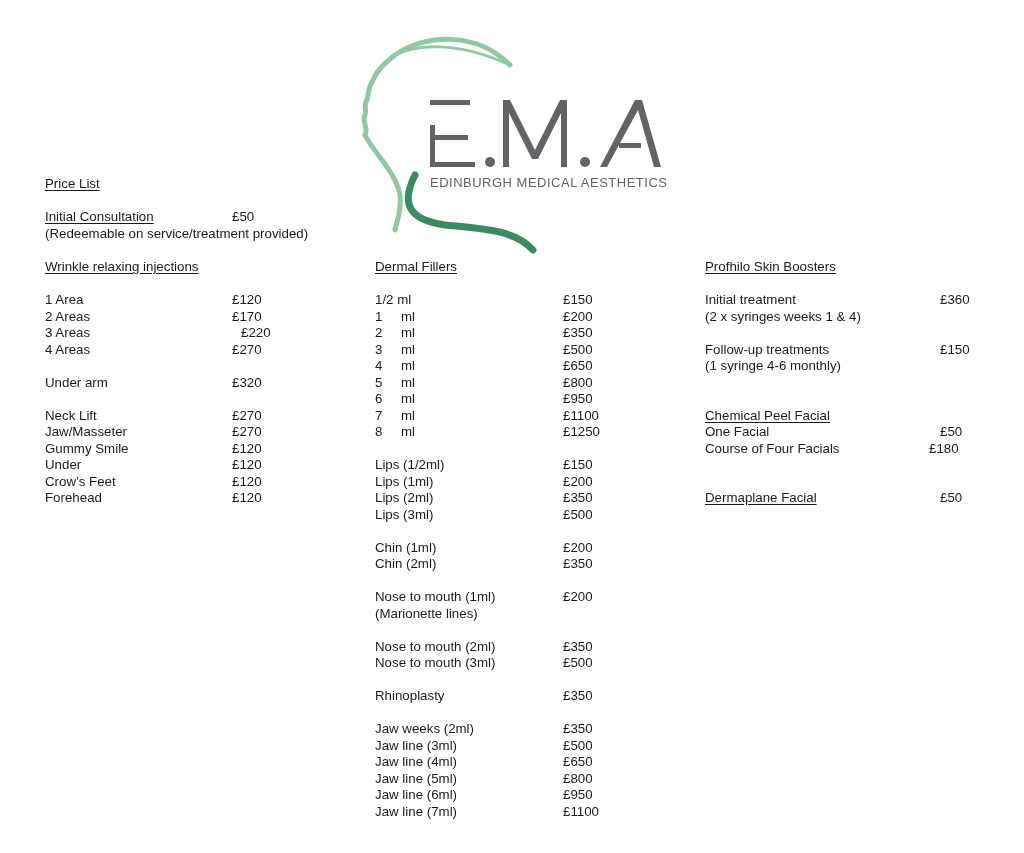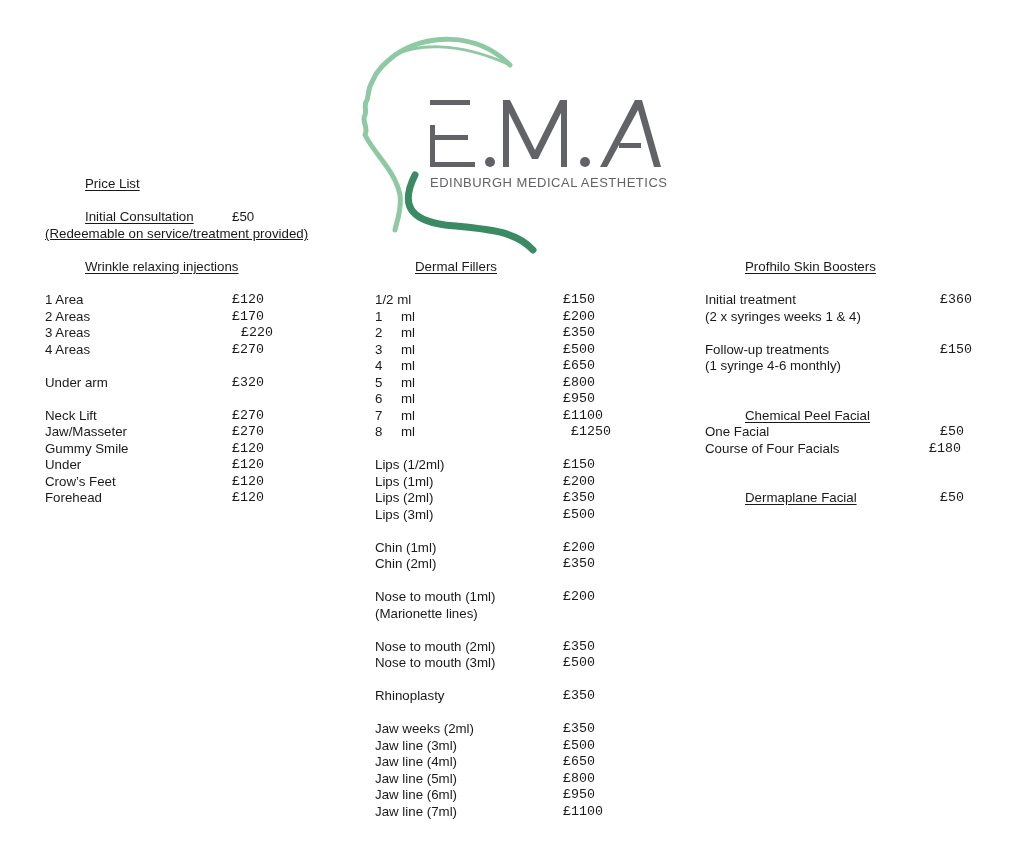--- a/index.html
+++ b/index.html
@@ -1,27 +1,27 @@
 <!DOCTYPE html>
 <html><head>
   <meta charset="utf-8">
   <style>
     html, body { margin: 0; padding: 0; background: #ffffff; }
     body {
       width: 1024px; height: 853px; position: relative; overflow: hidden;
       font-family: "Liberation Sans", sans-serif; font-size: 13.3px; color: #1a1a1a;
     }
     .abs { position: absolute; }
-    .u { text-decoration: underline; text-underline-offset: 2px; margin-left: 40px; }
+    .u { text-decoration: underline; text-underline-offset: 2px; }
     .line { height: 16.5px; line-height: 16.5px; white-space: nowrap; }
     .logo { left: 355px; top: 35px; width: 320px; height: 220px; }
     .logo svg { width: 100%; height: 100%; }
     .col { position: absolute; }
     .row { position: relative; height: 16.5px; line-height: 16.5px; white-space: nowrap; }
-    .row .price { position: absolute; top: 0; font-family: Liberation Mono, monospace; }
+    .row .price { position: absolute; top: 0; }
     .gap { height: 16.5px; }
     .ml-num { display: inline-block; width: 26px; }
   </style>
 </head>
 <body>
 
 <div class="abs logo">
   <svg viewBox="0 0 320 220">
 
     <path d="M155 30 C 120 -5, 70 0, 40 20 C 30 28, 22 35, 18 45 C 12 55, 14 60, 12 65 C 8 70, 12 75, 10 80 C 6 86, 14 92, 10 100 C 20 120, 40 135, 45 160 C 47 175, 42 185, 40 195" fill="none" stroke="#8fc9a3" stroke-width="5" stroke-linecap="round"></path>
@@ -40,21 +40,21 @@
       <polygon points="245,132 280,65 287,65 306,132 299,132 283,75 252,132"></polygon>
       <rect x="264" y="108" width="22" height="5"></rect>
     </g>
   </svg>
   <div class="abs" style="left:75px; top:140px; font-size:13px; letter-spacing:0.5px; color:#616366;">EDINBURGH MEDICAL AESTHETICS</div>
 </div>
 
 <div class="abs line u" style="left:45px; top:176px;">Price List</div>
 <div class="abs line u" style="left:45px; top:209px;">Initial Consultation</div>
 <div class="abs line" style="left:232px; top:209px;">£50</div>
-<div class="abs line" style="left:45px; top:226px;text-decoration:underline;">(Redeemable on service/treatment provided)</div>
+<div class="abs line" style="left:45px; top:226px;">(Redeemable on service/treatment provided)</div>
 
 <div class="col" style="left:45px; top:259px; width:280px;">
   <div class="row u">Wrinkle relaxing injections</div>
   <div class="gap"></div>
   <div class="row"><span>1 Area</span><span class="price" style="left:187px">£120</span></div>
   <div class="row"><span>2 Areas</span><span class="price" style="left:187px">£170</span></div>
   <div class="row"><span>3 Areas</span><span class="price" style="left:196px">£220</span></div>
   <div class="row"><span>4 Areas</span><span class="price" style="left:187px">£270</span></div>
   <div class="gap"></div>
   <div class="row"><span>Under arm</span><span class="price" style="left:187px">£320</span></div>
@@ -71,21 +71,21 @@
   <div class="row u">Dermal Fillers</div>
   <div class="gap"></div>
   <div class="row"><span>1/2</span> <span>ml</span><span class="price" style="left:188px">£150</span></div>
   <div class="row"><span class="ml-num">1</span><span>ml</span><span class="price" style="left:188px">£200</span></div>
   <div class="row"><span class="ml-num">2</span><span>ml</span><span class="price" style="left:188px">£350</span></div>
   <div class="row"><span class="ml-num">3</span><span>ml</span><span class="price" style="left:188px">£500</span></div>
   <div class="row"><span class="ml-num">4</span><span>ml</span><span class="price" style="left:188px">£650</span></div>
   <div class="row"><span class="ml-num">5</span><span>ml</span><span class="price" style="left:188px">£800</span></div>
   <div class="row"><span class="ml-num">6</span><span>ml</span><span class="price" style="left:188px">£950</span></div>
   <div class="row"><span class="ml-num">7</span><span>ml</span><span class="price" style="left:188px">£1100</span></div>
-  <div class="row"><span class="ml-num">8</span><span>ml</span><span class="price" style="left:196px">£1250</span></div>
+  <div class="row"><span class="ml-num">8</span><span>ml</span><span class="price" style="left:188px">£1250</span></div>
   <div class="gap"></div>
   <div class="row"><span>Lips (1/2ml)</span><span class="price" style="left:188px">£150</span></div>
   <div class="row"><span>Lips (1ml)</span><span class="price" style="left:188px">£200</span></div>
   <div class="row"><span>Lips (2ml)</span><span class="price" style="left:188px">£350</span></div>
   <div class="row"><span>Lips (3ml)</span><span class="price" style="left:188px">£500</span></div>
   <div class="gap"></div>
   <div class="row"><span>Chin (1ml)</span><span class="price" style="left:188px">£200</span></div>
   <div class="row"><span>Chin (2ml)</span><span class="price" style="left:188px">£350</span></div>
   <div class="gap"></div>
   <div class="row"><span>Nose to mouth (1ml)</span><span class="price" style="left:188px">£200</span></div>

